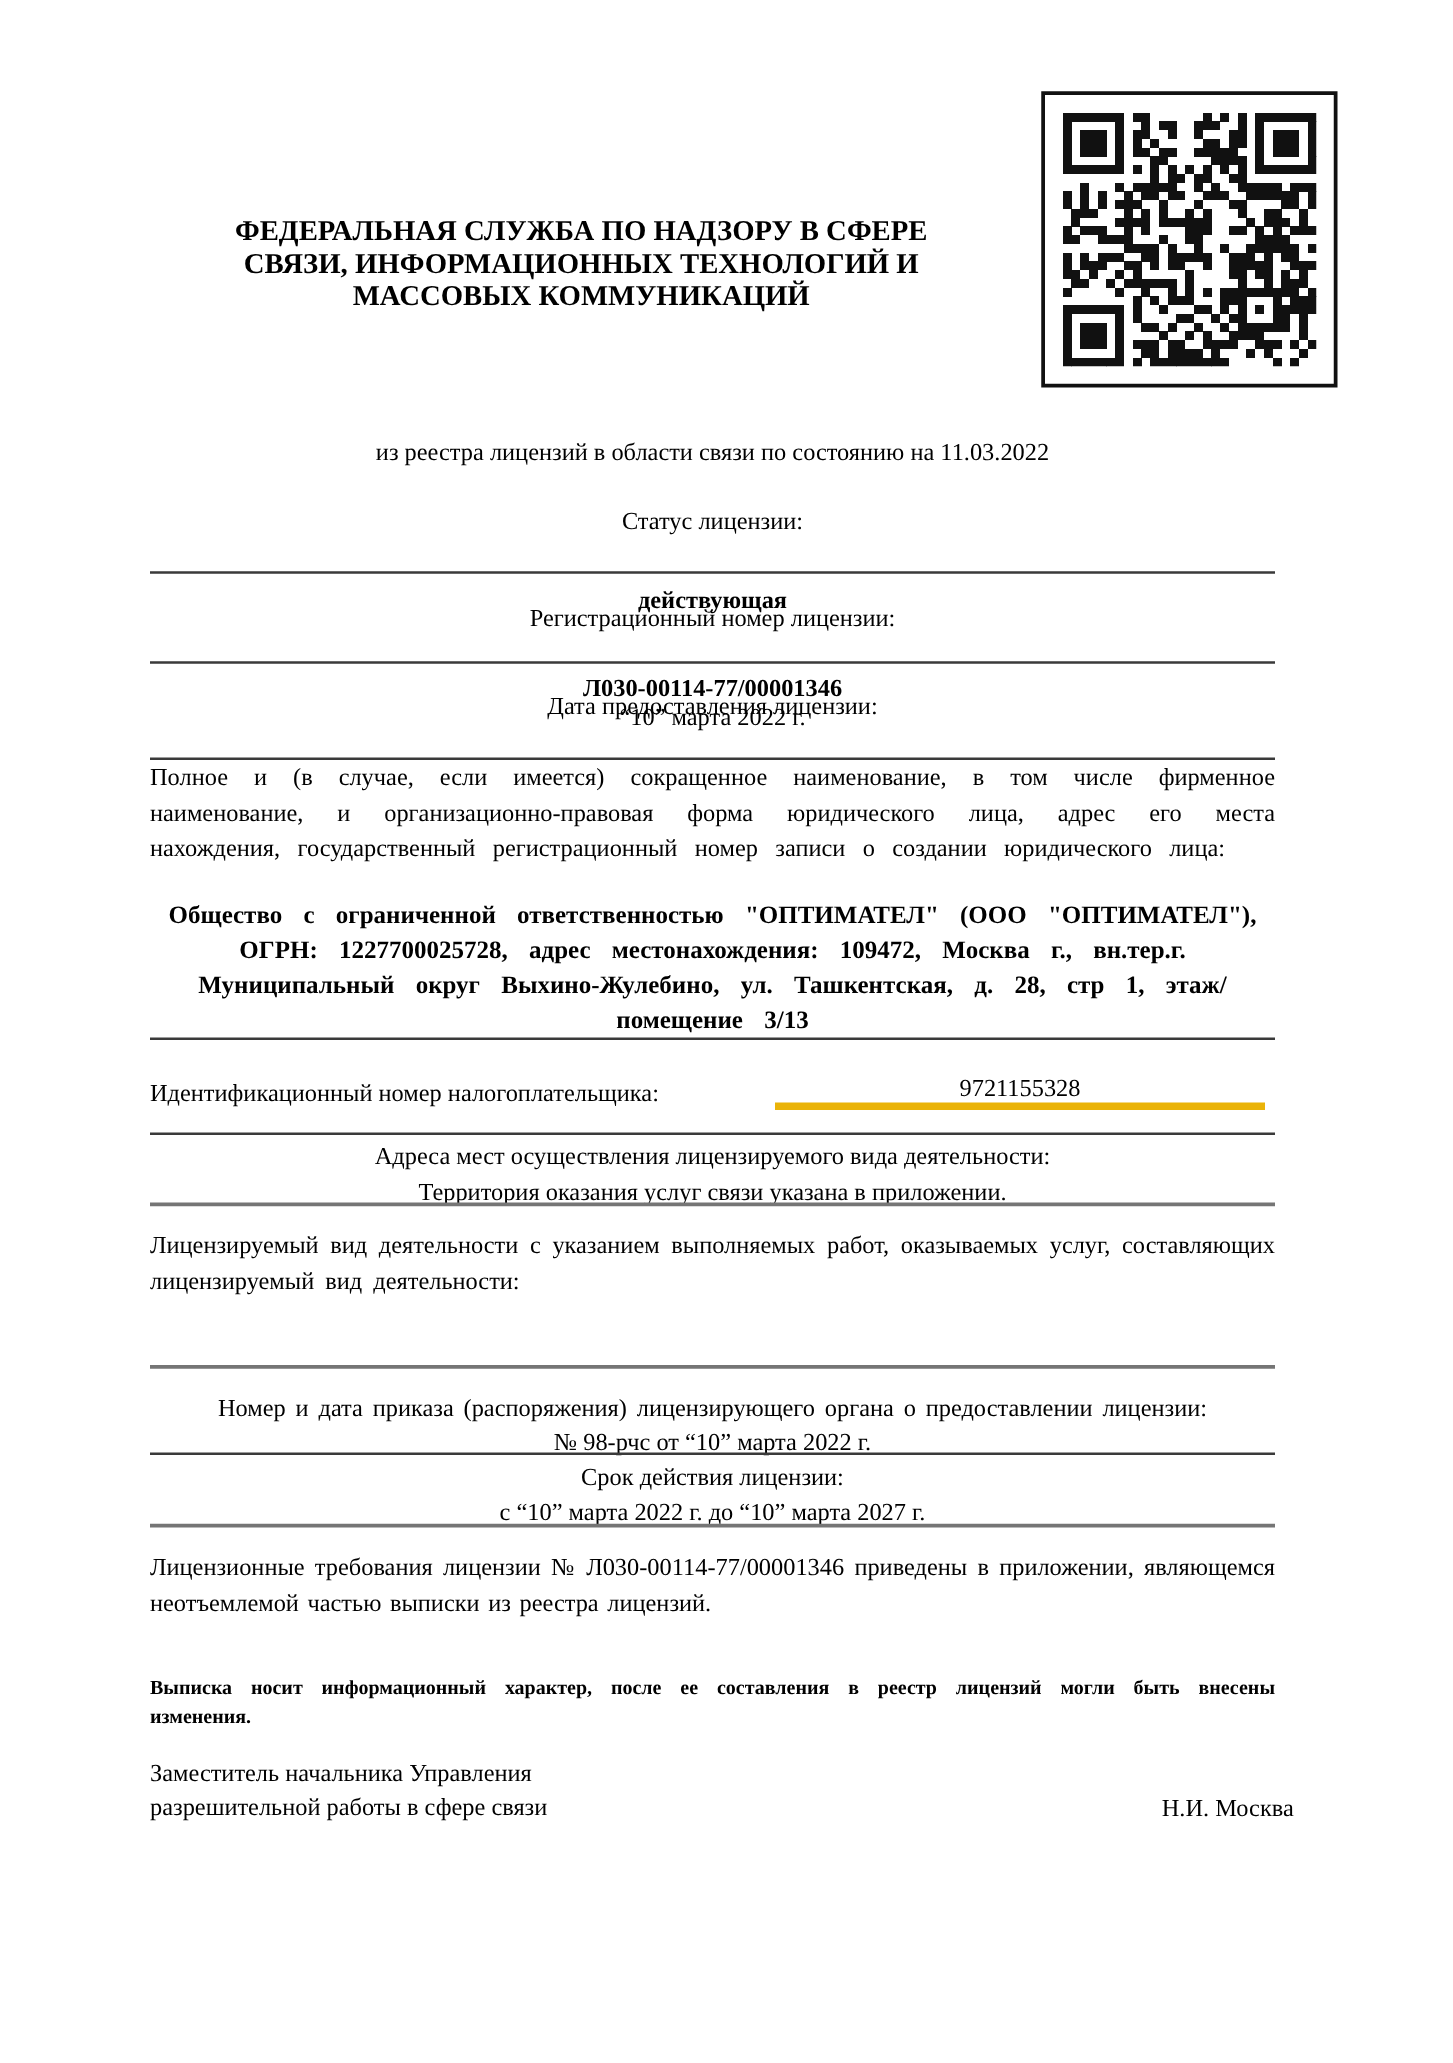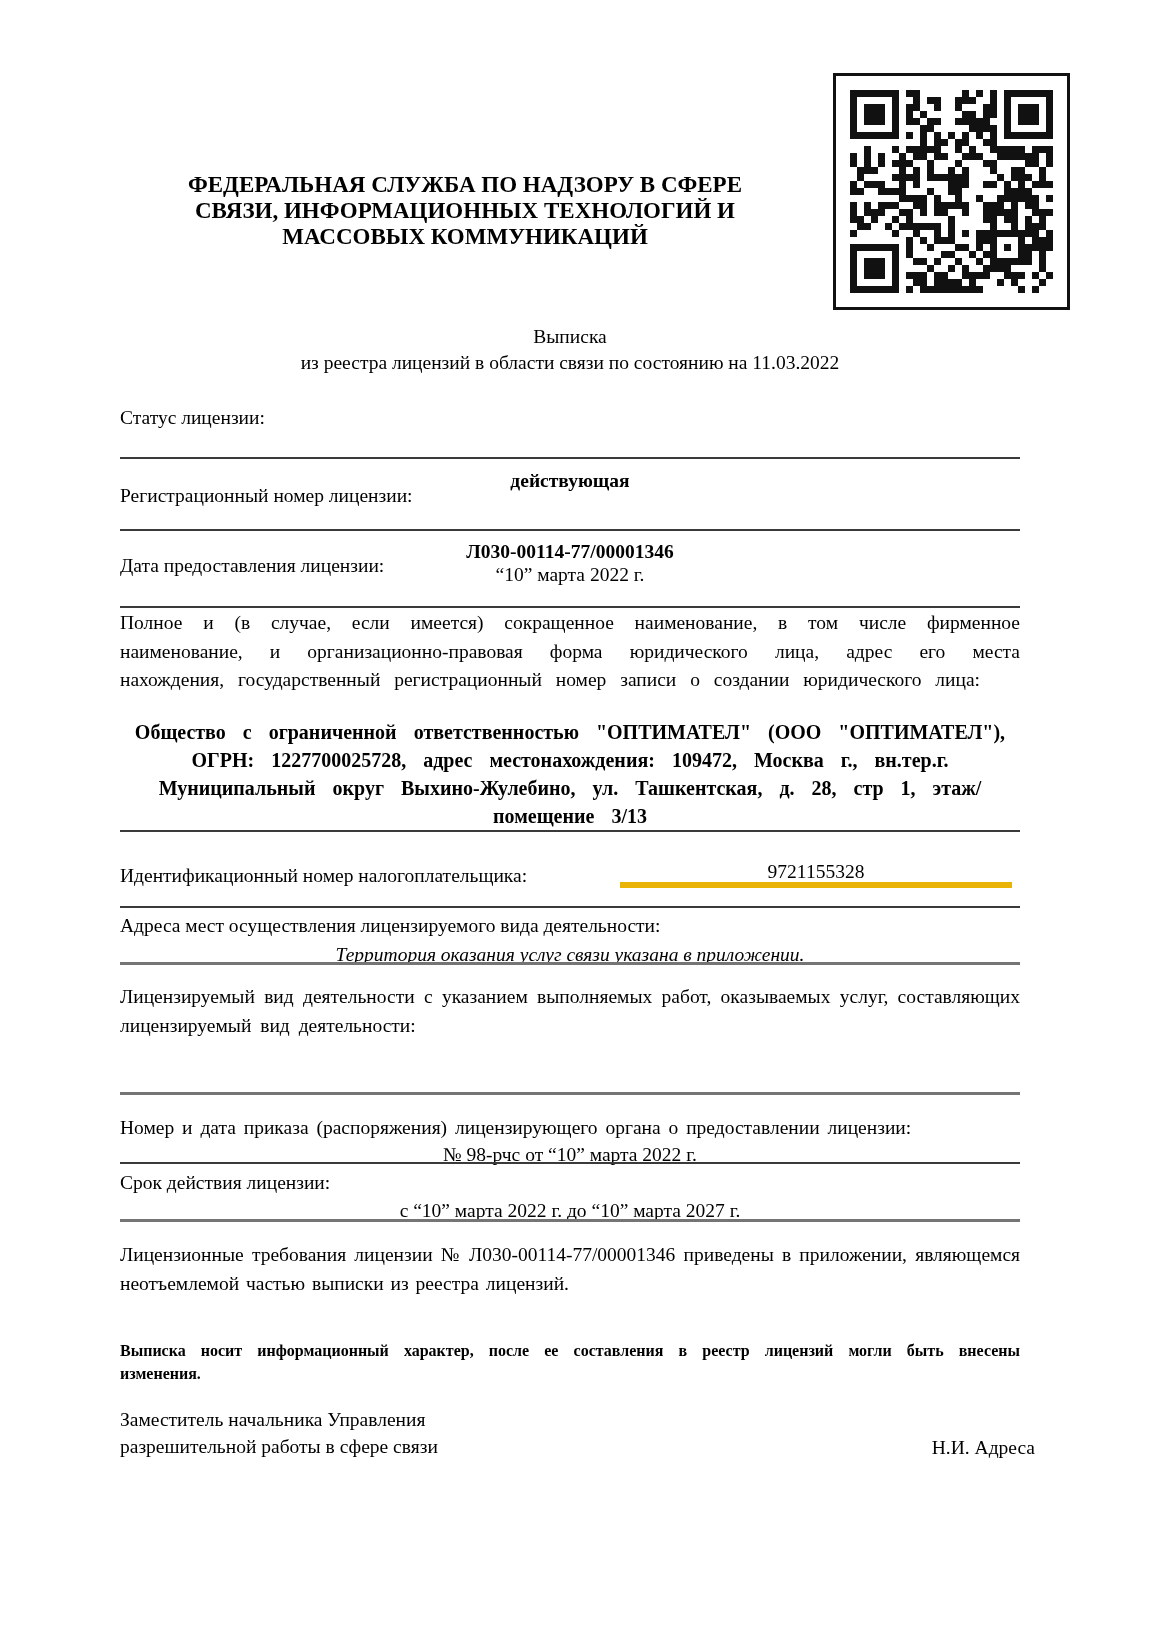--- a/index.html
+++ b/index.html
@@ -1,19 +1,19 @@
 <!DOCTYPE html>
 <html><head>
 <meta charset="utf-8">
 <style>
   html,body{margin:0;padding:0;background:#ffffff;}
   .page{position:relative;width:1162px;height:1650px;background:#fff;overflow:hidden;
         font-family:"Liberation Serif","DejaVu Serif",serif;color:#000;}
   .abs{position:absolute;}
-  .row{left:120px;width:900px;}
+  .row{left:120px;width:900px;text-align:center;}
   .t{font-size:19.5px;line-height:28.5px;}
   .center{text-align:center;}
   .just{text-align:justify;}
   .b{font-weight:bold;margin-top:31px;}
   .rule{left:120px;width:900px;height:0;border-top:2px solid #3a3a3a;}
   .rule.thick{border-top:3px solid #757575;}
 
   .org-header{left:165px;top:172px;width:600px;text-align:center;
               font-weight:bold;font-size:23px;line-height:26px;}
   .doc-title{top:326px;line-height:22px;}
@@ -28,21 +28,21 @@
 
   .lbl-entity{top:609px;word-spacing:9px;}
   .val-entity{left:130px;top:718px;width:880px;font-size:20px;line-height:28px;
               font-weight:bold;text-align:center;word-spacing:12px;}
 
   .lbl-inn{left:120px;top:862px;}
   .inn-box{left:620px;top:858px;width:392px;height:30px;text-align:center;
            border-bottom:6px solid #eab308;box-sizing:border-box;}
 
   .lbl-addr{top:912px;}
-  .val-addr{top:941px;font-style:italic;}
+  .val-addr{top:941px;}
 
   .lbl-activity{top:983px;word-spacing:4px;}
   .val-activity{top:1036px;line-height:28px;}
 
   .lbl-order{top:1114px;word-spacing:3px;}
   .val-order{top:1141px;}
   .lbl-term{top:1169px;}
   .val-term{top:1197px;}
 
   .note-req{top:1241px;word-spacing:2px;}
@@ -499,21 +499,20 @@
         <rect x="16" y="28" width="1.05" height="1.05"></rect>
         <rect x="17" y="28" width="1.05" height="1.05"></rect>
         <rect x="18" y="28" width="1.05" height="1.05"></rect>
         <rect x="24" y="28" width="1.05" height="1.05"></rect>
         <rect x="26" y="28" width="1.05" height="1.05"></rect>
       </svg>
   </div>
 
   <div class="abs org-header">ФЕДЕРАЛЬНАЯ СЛУЖБА ПО НАДЗОРУ В СФЕРЕ СВЯЗИ, ИНФОРМАЦИОННЫХ ТЕХНОЛОГИЙ И МАССОВЫХ КОММУНИКАЦИЙ</div>
 
-  <div class="abs row t center doc-title">Выписка</div>
   <div class="abs row t center doc-subtitle">из реестра лицензий в области связи по состоянию на 11.03.2022</div>
 
   <div class="abs row t lbl-status">Статус лицензии:</div>
   <div class="abs row t b center val-status">действующая</div>
   <div class="abs rule" style="top:457px"></div>
 
   <div class="abs row t lbl-reg">Регистрационный номер лицензии:</div>
   <div class="abs row t b center val-reg">Л030-00114-77/00001346</div>
   <div class="abs rule" style="top:529px"></div>
 
@@ -541,15 +540,15 @@
   <div class="abs rule" style="top:1162px"></div>
 
   <div class="abs row t lbl-term">Срок действия лицензии:</div>
   <div class="abs row t center val-term">с “10” марта 2022 г. до “10” марта 2027 г.</div>
   <div class="abs rule thick" style="top:1219px"></div>
 
   <div class="abs row t just note-req">Лицензионные требования лицензии № Л030-00114-77/00001346 приведены в приложении, являющемся неотъемлемой частью выписки из реестра лицензий.</div>
   <div class="abs row just note-disc">Выписка носит информационный характер, после ее составления в реестр лицензий могли быть внесены изменения.</div>
 
   <div class="abs t sig-pos">Заместитель начальника Управления разрешительной работы в сфере связи</div>
-  <div class="abs t sig-name">Н.И. Адреса</div>
+  <div class="abs t sig-name">Н.И. Москва</div>
 
 </div>
 
 </body></html>

